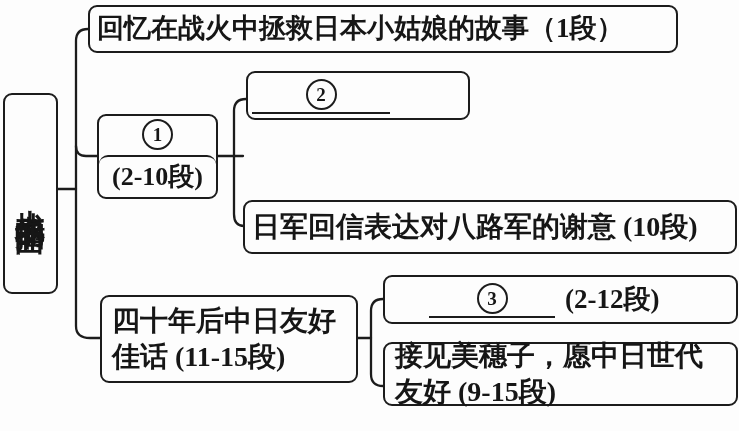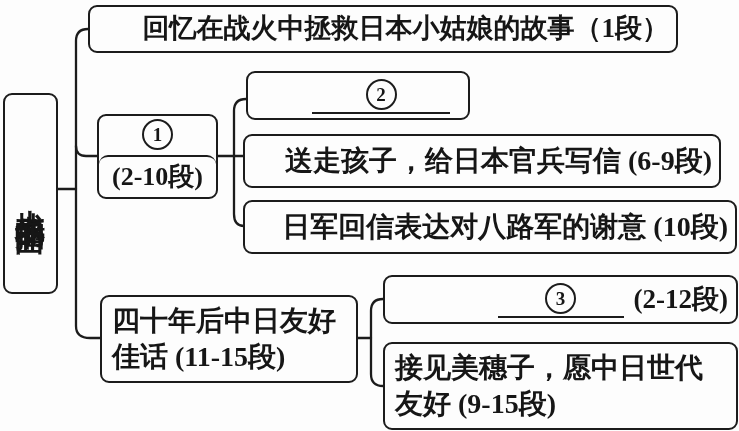--- a/index.html
+++ b/index.html
@@ -6,21 +6,21 @@
   .canvas{
     position:relative;width:739px;height:431px;background:#fdfdfd;
     font-family:"Liberation Serif","DejaVu Serif",serif;
     color:#161616;overflow:hidden;
   }
   .connectors{position:absolute;left:0;top:0;z-index:0;}
   .connectors path{stroke:#1c1c1c;stroke-width:2.3;fill:none;stroke-linecap:round;}
   .node{
     position:absolute;box-sizing:border-box;z-index:1;
     border:2.3px solid #1c1c1c;border-radius:9px;background:#fdfdfd;
-    display:flex;align-items:center;font-weight:600;line-height:1.3;justify-content:flex-end;
+    display:flex;align-items:center;font-weight:600;line-height:1.3;
   }
   .root-node{
     writing-mode:vertical-rl;text-orientation:upright;
     justify-content:center;font-size:30px;letter-spacing:3px;
   }
   .single-line{font-size:27px;white-space:nowrap;padding:0 7px;}
   .two-line{font-size:28px;flex-direction:column;align-items:flex-start;justify-content:center;padding:2px 10px;}
   .two-line span{display:block;white-space:nowrap;}
   .fraction{flex-direction:column;align-items:stretch;padding:0;font-size:26px;}
   .fraction .frac-top{height:39px;display:flex;align-items:center;justify-content:center;}
@@ -72,40 +72,37 @@
   </div>
 
   <div class="node blank-row" style="left:246px;top:71px;width:224px;height:49px;">
     <span class="blank blank-2">
       <span class="circ">
         <span>2</span>
       </span>
     </span>
   </div>
 
-  <div class="node single-line" style="left:243px;top:134px;width:478px;height:54px;font-size:28px;">
-    <span>送走孩子，给日本官兵写信 (6-9段)</span>
-  </div>
 
   <div class="node single-line" style="left:243px;top:200px;width:494px;height:54px;font-size:28px;">
     <span>日军回信表达对八路军的谢意 (10段)</span>
   </div>
 
   <div class="node two-line" style="left:100px;top:295px;width:258px;height:88px;text-align:right;">
     <span>四十年后中日友好</span>
     <span>佳话 (11-15段)</span>
   </div>
 
   <div class="node blank-row" style="left:383px;top:275px;width:355px;height:49px;">
     <span class="blank blank-3">
       <span class="circ">
         <span>3</span>
       </span>
     </span>
     <span class="rangetxt">(2-12段)</span>
   </div>
 
-  <div class="node two-line" style="left:383px;top:342px;width:355px;height:88px;">
+  <div class="node two-line" style="left:383px;top:342px;width:355px;height:64px;">
     <span>接见美穗子，愿中日世代</span>
     <span>友好 (9-15段)</span>
   </div>
 
 </div>
 
 </body></html>

